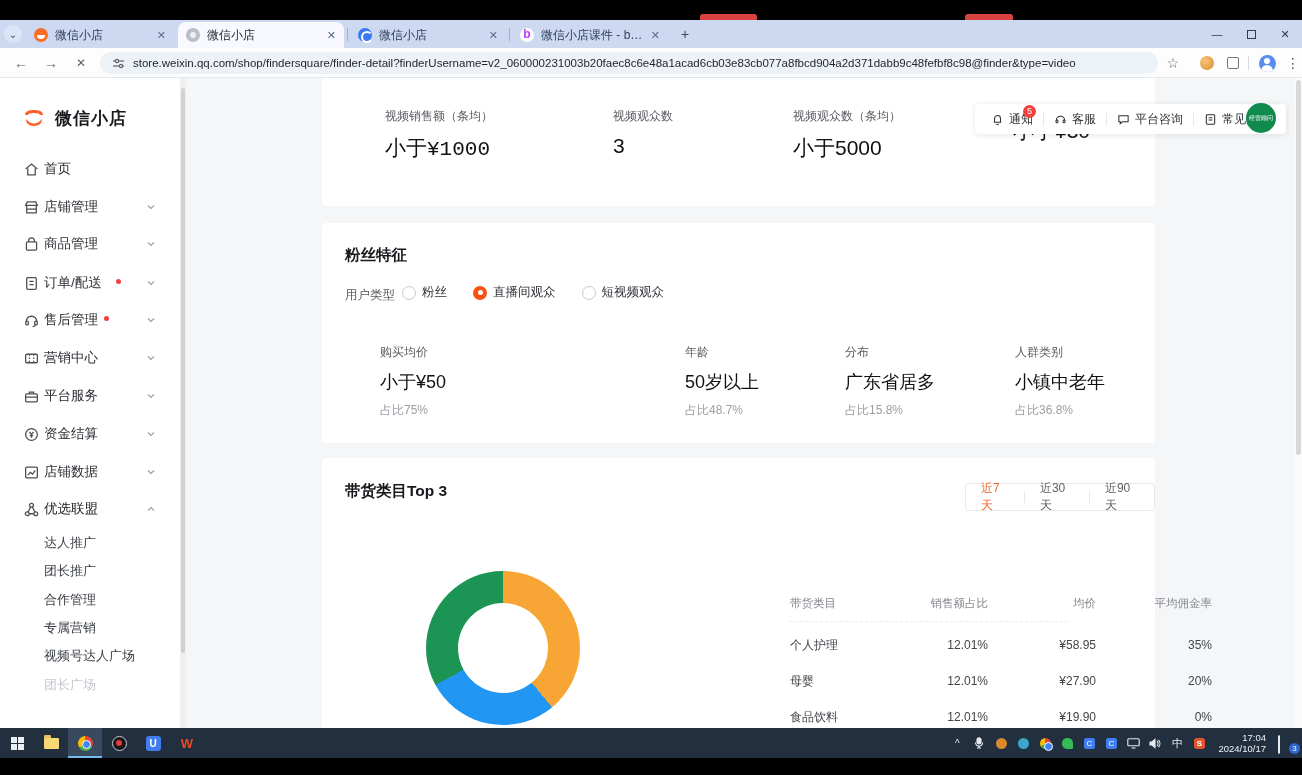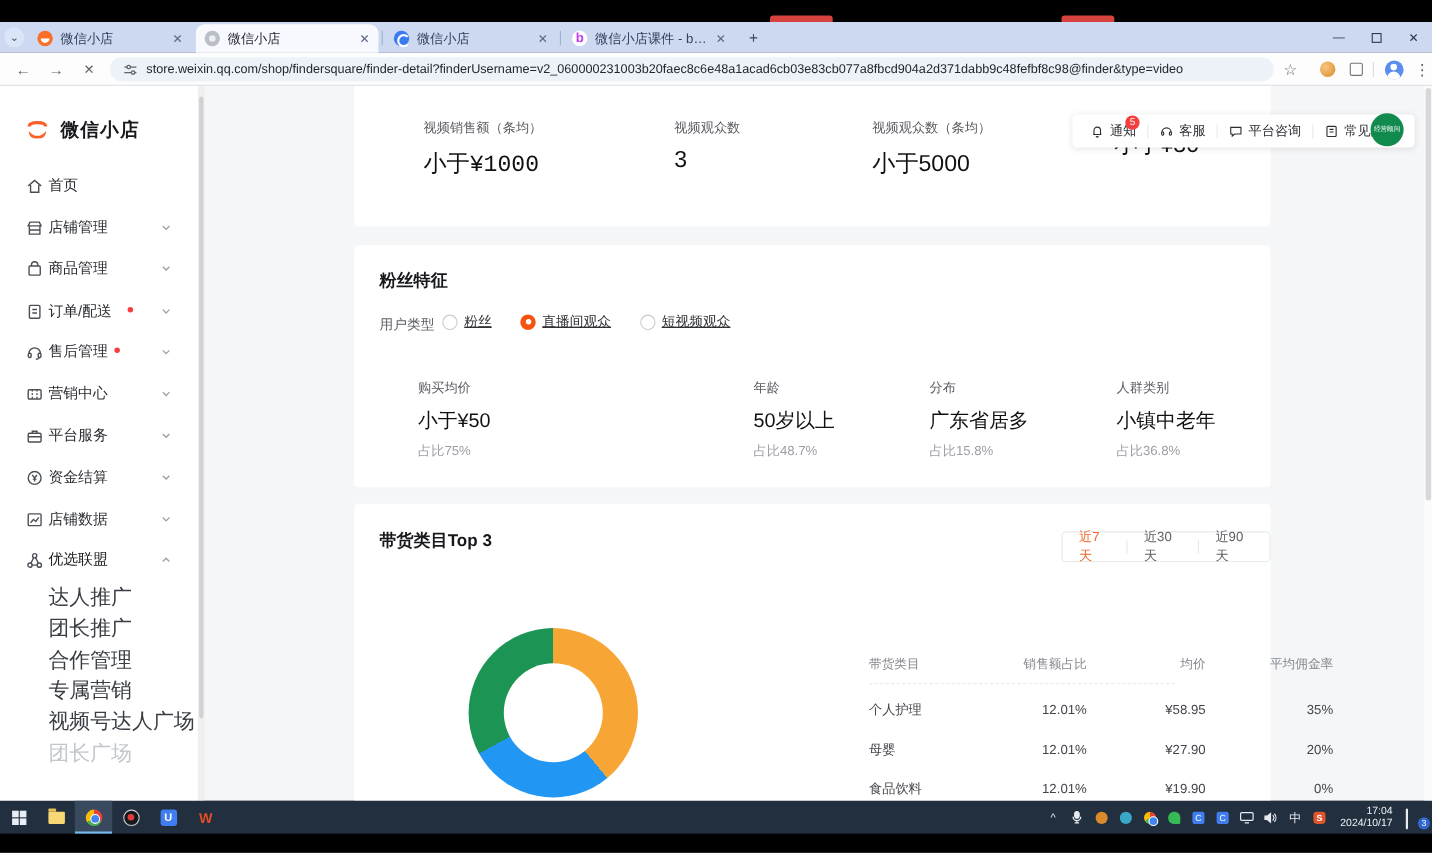--- a/index.html
+++ b/index.html
@@ -59,21 +59,21 @@
   .sidebar { position:absolute; left:0; top:0; width:180px; height:650px; background:#fff; }
   .brand { position:absolute; left:22px; top:28px; display:flex; align-items:center; gap:9px; }
   .brand-txt { font-size:17px; font-weight:bold; color:#17191c; letter-spacing:1px; }
   .mi { position:absolute; left:0; width:180px; height:26px; display:flex; align-items:center; }
   .mi .ic { position:absolute; left:23px; width:17px; height:17px; color:#4b4f55; }
   .mi .lbl { position:absolute; left:44px; font-size:13.5px; color:#2b2e33; }
   .mi .dot { position:absolute; width:5px; height:5px; border-radius:50%; background:#f53f3f; top:9px; }
   .mi .chev { position:absolute; right:24px; width:10px; height:10px; color:#9aa0a8; }
   .mi.active .lbl { color:#17191c; }
   .smi { position:absolute; left:0; width:180px; height:24px; display:flex; align-items:center; }
-  .smi .lbl { position:absolute; left:44px; font-size:19px; color:#3a3e44; }
+  .smi .lbl { position:absolute; left:44px; font-size:13px; color:#3a3e44; }
   .smi.muted .lbl { color:#c3c7cd; }
   .side-scroll { position:absolute; left:180px; top:0; width:6px; height:650px; background:#efefef; }
   .side-thumb { position:absolute; left:1px; top:10px; width:4px; height:565px; background:#cfd1d4; border-radius:2px; }
   .page-scroll { position:absolute; left:1295px; top:0; width:7px; height:650px; background:#fbfbfb; }
   .page-thumb { position:absolute; left:1px; top:2px; width:5px; height:375px; background:#d6d8db; border-radius:3px; }
 
   .card { position:absolute; background:#fff; border-radius:4px; }
   .stat-label { font-size:12px; color:#595c61; }
   .stat-value { font-size:21px; color:#111; margin-top:9px; }
   .stat-sub { font-size:12px; color:#9b9ea3; margin-top:8px; }
@@ -83,21 +83,21 @@
   .float-bar { position:absolute; left:975px; top:26px; height:30px; background:#fff; border-radius:4px;
     box-shadow:0 1px 6px rgba(0,0,0,.10); display:flex; align-items:center; padding:0 6px; z-index:6; }
   .fb-item { display:flex; align-items:center; gap:5px; font-size:12px; color:#2b2e33; padding:0 10px; position:relative; }
   .fb-sep { width:1px; height:13px; background:#e8e8e8; }
   .fb-badge { position:absolute; top:-6px; left:42px; min-width:13px; height:13px; border-radius:7px; background:#f53f3f;
     color:#fff; font-size:9px; display:flex; align-items:center; justify-content:center; padding:0 3px; }
   .advisor { position:absolute; left:1246px; top:25px; width:30px; height:30px; border-radius:50%; background:#118a4e;
     color:#fff; font-size:6px; line-height:7px; display:flex; align-items:center; justify-content:center; text-align:center; z-index:6; }
 
   
-  .radio-row { position:absolute; display:flex; align-items:center; gap:26px;text-decoration:underline; }
+  .radio-row { position:absolute; display:flex; align-items:center; gap:26px; }
   .radio { display:flex; align-items:center; gap:6px; font-size:12.5px; color:#2b2e33; }
   .rdot { width:14px; height:14px; border-radius:50%; border:1px solid #c8cbd0; background:#fff; position:relative; }
   .radio.sel .rdot { border:none; background:#f5530f; }
   .radio.sel .rdot::after { content:""; position:absolute; left:4.5px; top:4.5px; width:5px; height:5px; border-radius:50%; background:#fff; }
 
   
   .range-switch { position:absolute; display:flex; align-items:center; background:#fff; border:1px solid #e7e8ea; border-radius:4px; height:28px; }
   .range-opt { padding:0 15px; font-size:12px; color:#5c5f64; height:100%; display:flex; align-items:center; }
   .range-opt.sel { color:#f2682c; }
   .range-sep { width:1px; height:12px; background:#e7e8ea; }

